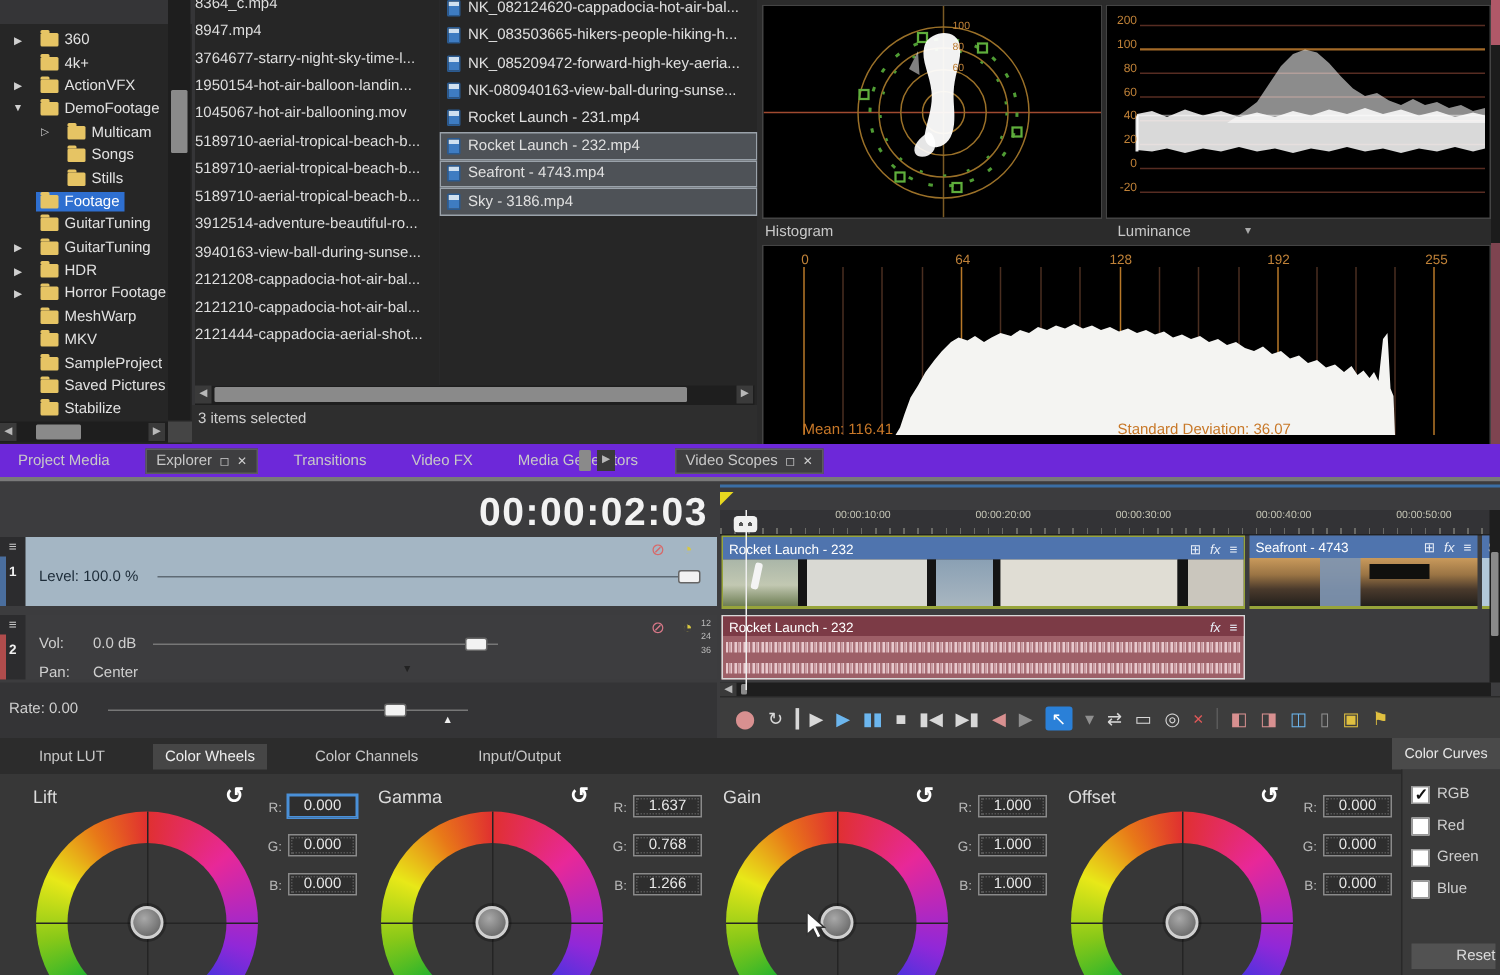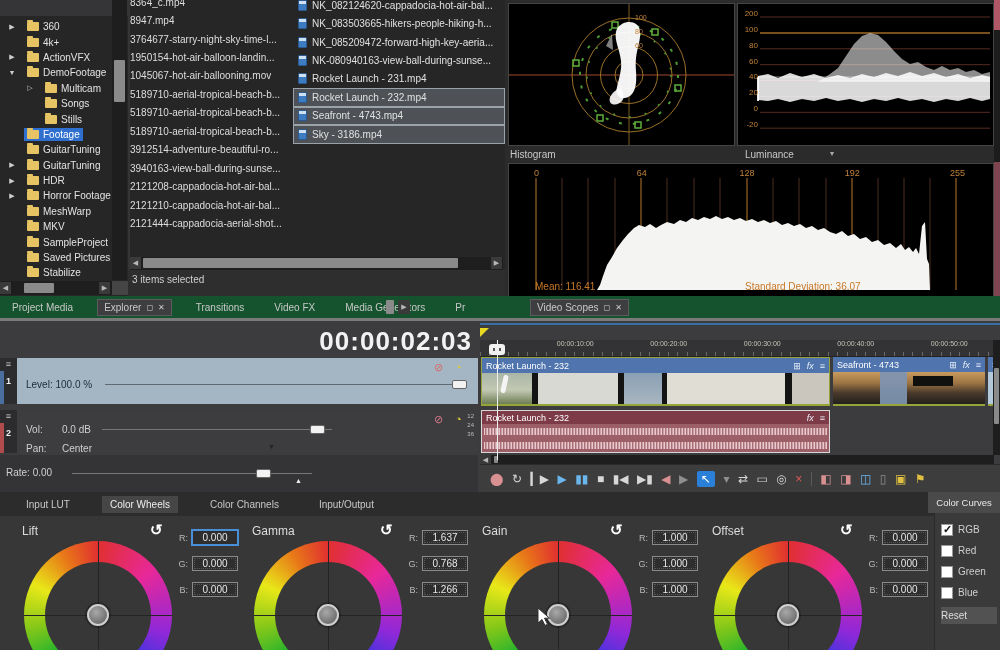--- a/index.html
+++ b/index.html
@@ -19,21 +19,21 @@
 .sbar{background:#1e1e1e}
 .sthumb{background:#8a8a8a;border-radius:1px}
 .sarrow{color:#b8b8b8;font-size:7px;text-align:center;line-height:12px;background:#3a3a3a}
 
 .files-wrap{overflow:hidden;background:transparent}
 .f1row{height:18.45px;display:flex;align-items:center;color:#dedede}
 .f2row{height:18.45px;display:flex;align-items:center;gap:5px;padding:0 4px;border:1px solid transparent;color:#e0e0e0}
 .f2row.sel{background:#4e5257;border-color:#9aa2aa}
 .doc{width:9px;height:11px;background:linear-gradient(180deg,#cfe0f0 35%,#3e7cc2 35%);border:1px solid #2a5a90;border-radius:1px;flex:none}
 
-.dockrow{left:0;top:296px;width:1000px;height:22px;background:#14532d;display:flex;align-items:center;color:#c8c8c8}
+.dockrow{left:0;top:296px;width:1000px;height:22px;background:#6d28d9;display:flex;align-items:center;color:#c8c8c8}
 .dtab{display:flex;align-items:center;gap:5px;padding:2px 6px;white-space:nowrap}
 .dtab.framed{background:#3e3e40;border:1px solid #5c5c5e}
 .dtab .tic{font-size:8px;color:#cfcfcf}
 .dtab:not(.framed) .tic{display:none}
 
 .scopes{left:505px;top:0;width:495px;height:296px;background:#2b2b2b}
 .scope-box{position:absolute;background:#000;border:1px solid #444}
 .tickcol span{display:block;text-align:right;color:#c08238;font-size:8px}
 .hticks{display:flex}
 .hticks span{width:105.25px;text-align:center;color:#c08238;font-size:9px}
@@ -89,21 +89,21 @@
 .frow{display:flex;align-items:center;gap:4px;margin-bottom:11px}
 .flab{width:14px;text-align:right;color:#b8b8b8;font-size:9px}
 .fbox{width:46px;height:15px;line-height:13px;text-align:center;background:#2e2e2e;border:1px solid #8a8a8a;outline:1px dotted #555;outline-offset:-3px;color:#e8e8e8;font-size:10px}
 .fbox.focus{border:1px solid #4a90d8;box-shadow:0 0 0 1px #4a90d8;outline:none}
 .curves-tab{left:928px;top:492px;width:72px;height:21px;background:#4a4a4a;color:#e8e8e8;text-align:center;line-height:21px;font-size:9.5px}
 .curves{left:934px;top:513px;width:66px;height:137px;background:#3a3a3a;border-left:1px solid #292929;padding:6px 0 0 6px}
 .chrow{display:flex;align-items:center;gap:5px;height:21px}
 .box{width:12px;height:12px;background:#fff;border:1px solid #999;position:relative;flex:none}
 .box.checked::after{content:"✓";position:absolute;left:1px;top:-2px;color:#111;font-size:11px;font-weight:bold}
 .chlab{color:#cfcfcf}
-.rstbtn{margin-top:4px;width:56px;height:17px;background:#525252;color:#ddd;text-align:left;line-height:17px}
+.rstbtn{margin-top:26px;width:56px;height:17px;background:#525252;color:#ddd;text-align:right;line-height:17px}
 .cursor{z-index:50}
 </style>
 </head>
 <body>
 
 <div class="stage">
 
   <div class="abs tree-pane">
 
       <div class="tree-row" style="padding-left: 0px;">
@@ -513,21 +513,21 @@
 
         </div>
 
         <div class="dtab">
           <span>Pr</span>
 
         </div>
       </div>
     <div class="sthumb" style="width:8px;height:14px;margin-left:-14px"></div>
     <span class="sarrow" style="width:12px;height:14px;line-height:14px;margin-left:4px">▶</span>
-    <div class="dtab framed" style="margin-left:120px">
+    <div class="dtab framed" style="margin-left:40px">
       <span>Video Scopes</span>
       <span class="tic">◻</span>
       <span class="tic">✕</span>
     </div>
   </div>
 
   <div class="abs divider"></div>
 
   <div class="abs tl-left">
     <div class="timecode">00:00:02:03</div>

